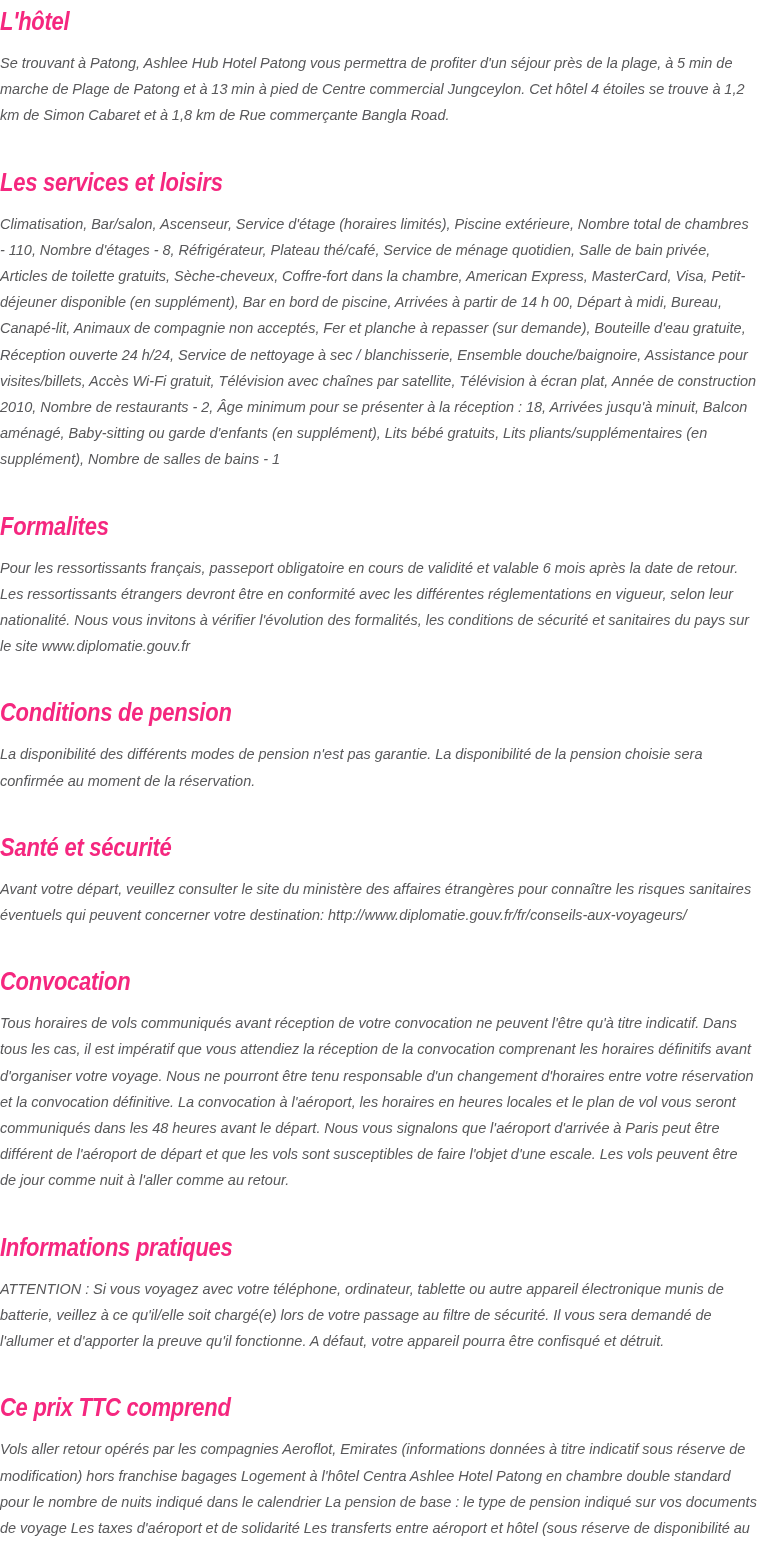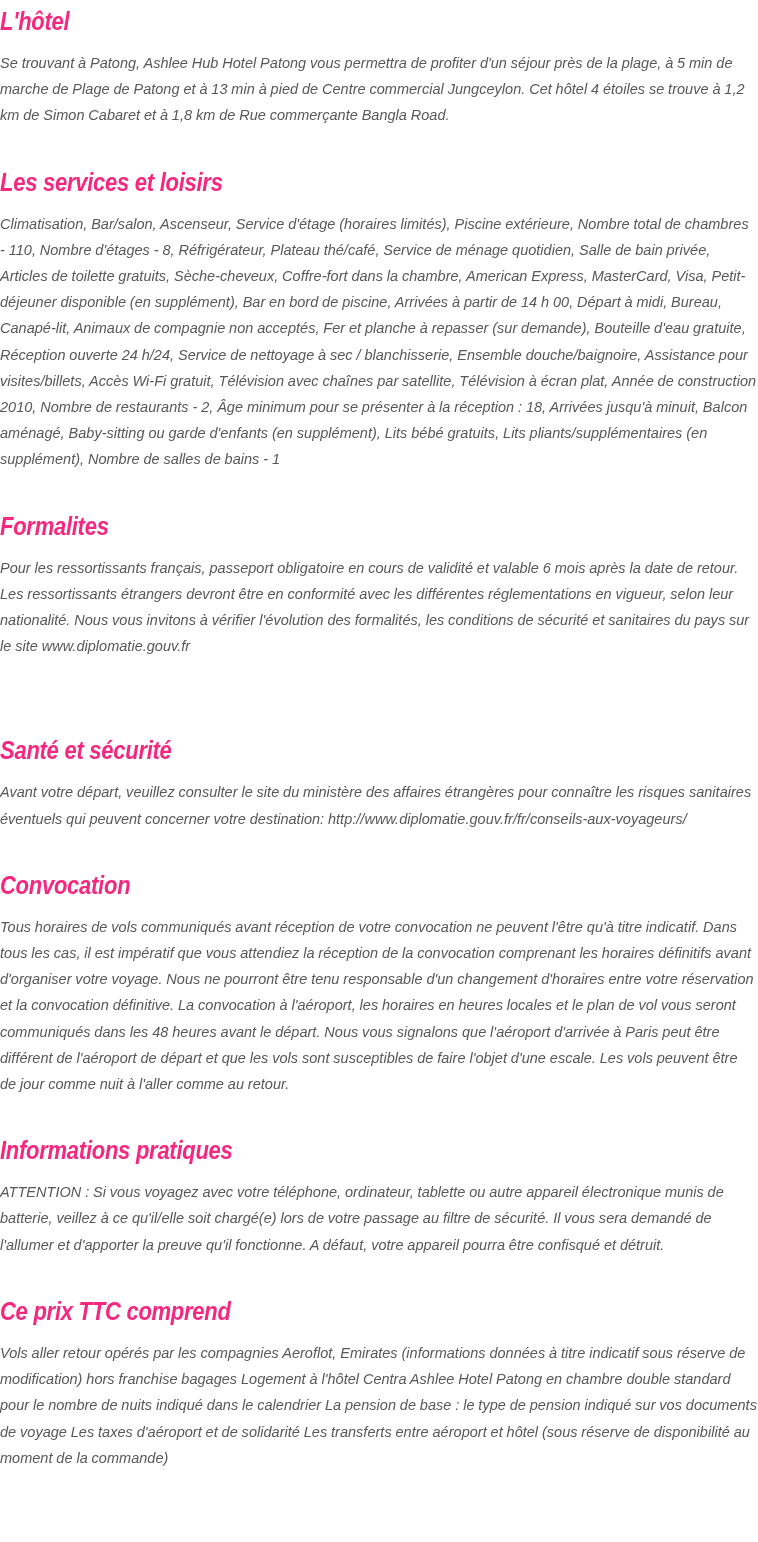--- a/index.html
+++ b/index.html
@@ -84,20 +84,25 @@
   </section>
   <div class="gap-section"></div>
 
   <section class="section">
     <h2 class="section-title" style="color: rgb(245, 39, 127);">Formalites</h2>
     <div class="gap-title-body"></div>
     <p class="section-body" style="color: rgb(88, 88, 90);">Pour les ressortissants français, passeport obligatoire en cours de validité et valable 6 mois après la date de retour. Les ressortissants étrangers devront être en conformité avec les différentes réglementations en vigueur, selon leur nationalité. Nous vous invitons à vérifier l'évolution des formalités, les conditions de sécurité et sanitaires du pays sur le site www.diplomatie.gouv.fr</p>
   </section>
   <div class="gap-section"></div>
 
+  <section class="section">
+    <h2 class="section-title" style="color: rgb(245, 39, 127);">Conditions de pension</h2>
+    <div class="gap-title-body"></div>
+    <p class="section-body" style="color: rgb(88, 88, 90);">La disponibilité des différents modes de pension n'est pas garantie. La disponibilité de la pension choisie sera confirmée au moment de la réservation.</p>
+  </section>
   <div class="gap-section"></div>
 
   <section class="section">
     <h2 class="section-title" style="color: rgb(245, 39, 127);">Santé et sécurité</h2>
     <div class="gap-title-body"></div>
     <p class="section-body" style="color: rgb(88, 88, 90);">Avant votre départ, veuillez consulter le site du ministère des affaires étrangères pour connaître les risques sanitaires éventuels qui peuvent concerner votre destination: http://www.diplomatie.gouv.fr/fr/conseils-aux-voyageurs/</p>
   </section>
   <div class="gap-section"></div>
 
   <section class="section">

